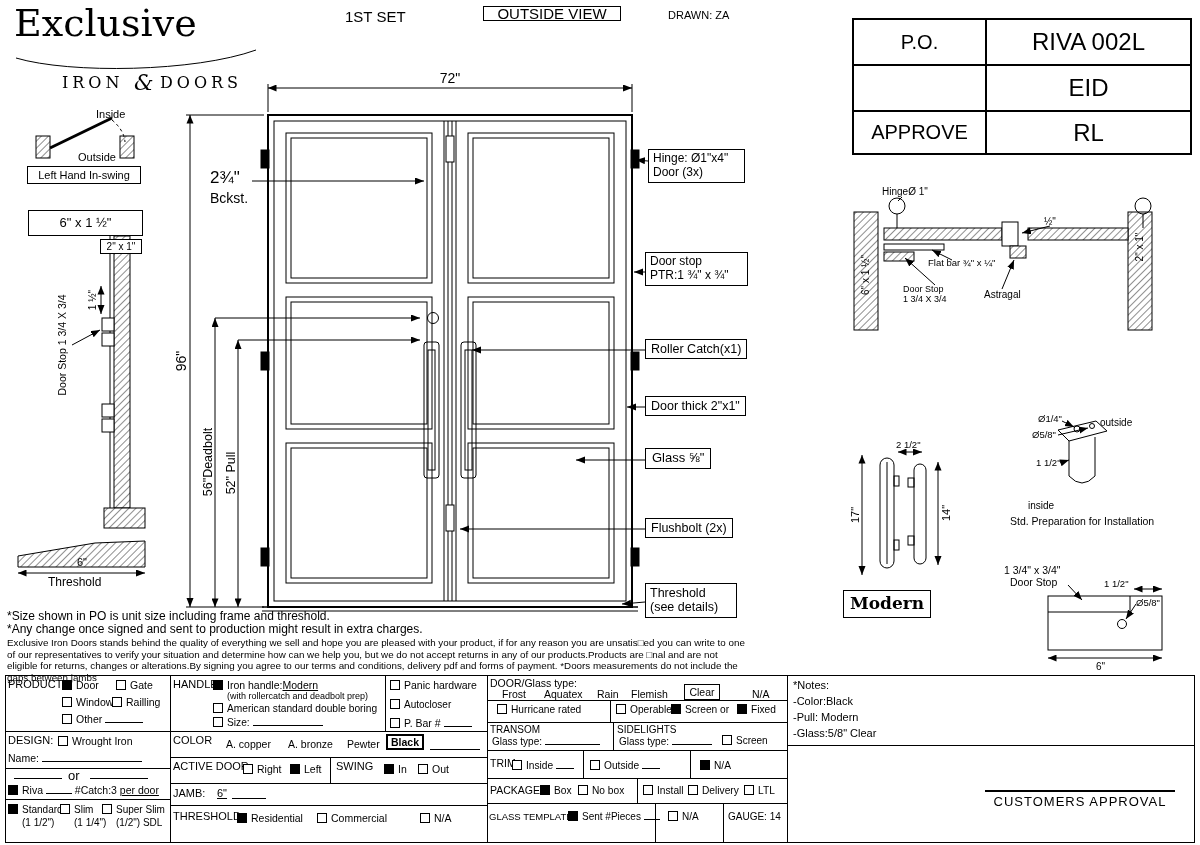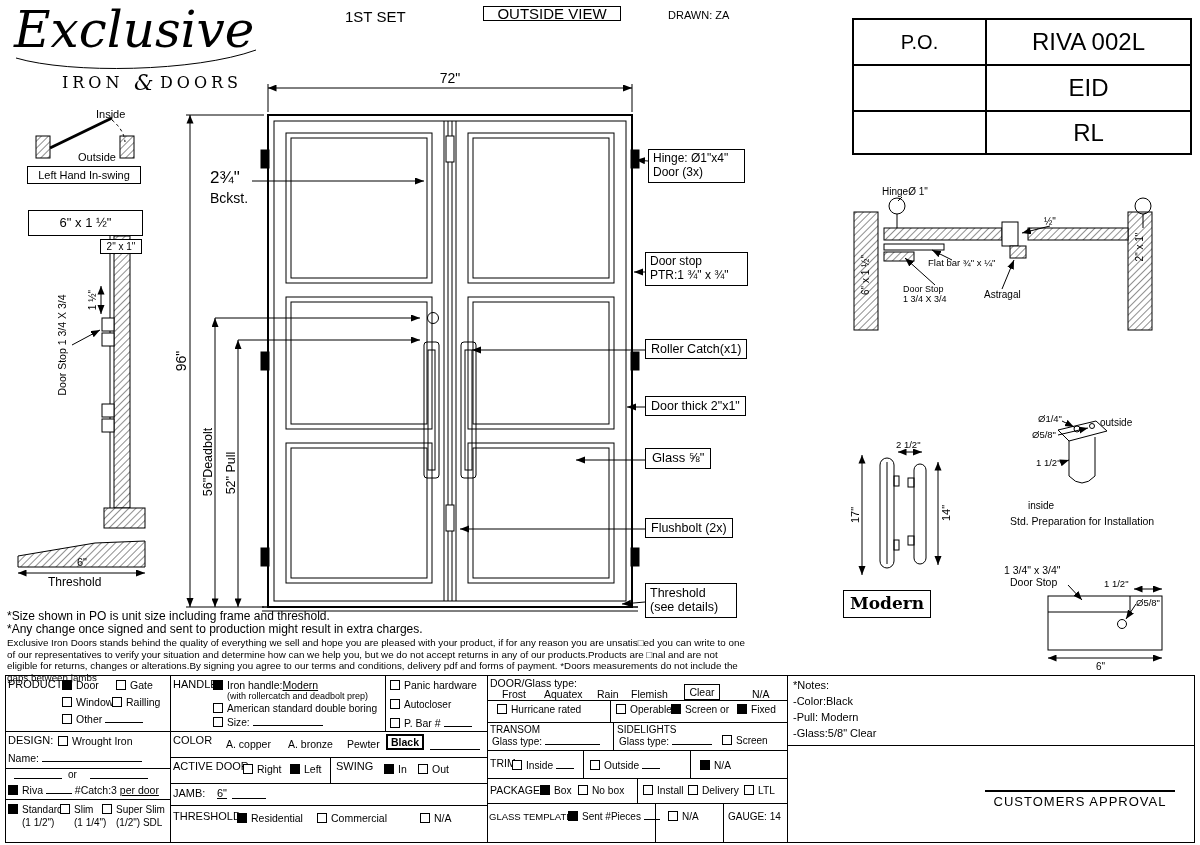--- a/index.html
+++ b/index.html
@@ -171,21 +171,21 @@
           <line x1="1130" y1="596" x2="1130" y2="612"></line>
     <circle cx="1122" cy="624" r="4.5"></circle>
     <line x1="1134" y1="589" x2="1162" y2="589" marker-start="url(#aS)" marker-end="url(#aE)"></line>
     <line x1="1048" y1="658" x2="1162" y2="658" marker-start="url(#aS)" marker-end="url(#aE)"></line>
     <line x1="1068" y1="585" x2="1082" y2="600" marker-end="url(#aE)"></line>
     <line x1="1136" y1="604" x2="1126" y2="619" marker-end="url(#aE)"></line>
   </g>
 </g>
 </svg>
 
-<div class="lbl serif" style="left:14px;top:2px;font-size:50px;font-style:italic">Exclusive</div>
+<div class="lbl serif" style="left:14px;top:2px;font-size:38px;">Exclusive</div>
 <div class="lbl serif" style="left:62px;top:74px;font-size:16px;letter-spacing:4px">IRON</div>
 <div class="lbl serif" style="left:134px;top:70px;font-size:22px;font-style:italic">&amp;</div>
 <div class="lbl serif" style="left:160px;top:74px;font-size:16px;letter-spacing:4px">DOORS</div>
 <div class="lbl" style="left:345px;top:8px;font-size:15px">1ST SET</div>
 <div class="lbl bx ctr" style="left:483px;top:6px;width:138px;height:15px;border-width:1.5px">
       <span style="font-size:15px">OUTSIDE VIEW</span>
     </div>
 <div class="lbl" style="left:668px;top:9px;font-size:11px">DRAWN: ZA</div>
 
 <div class="lbl" style="left:852px;top:18px;width:340px;height:137px;border:2px solid #000">
@@ -193,20 +193,23 @@
   <div class="hl" style="left:0;top:90px;width:336px;height:2px"></div>
   <div class="vl" style="left:131px;top:0;width:2px;height:133px"></div>
   <div class="lbl ctr" style="left:0;top:0;width:131px;height:44px;font-size:20px">
         <span>P.O.</span>
       </div>
   <div class="lbl ctr" style="left:133px;top:0;width:203px;height:44px;font-size:24px">
         <span>RIVA 002L</span>
       </div>
   <div class="lbl ctr" style="left:133px;top:46px;width:203px;height:44px;font-size:24px">
         <span>EID</span>
+      </div>
+  <div class="lbl ctr" style="left:0;top:92px;width:131px;height:41px;font-size:20px">
+        <span>APPROVE</span>
       </div>
   <div class="lbl ctr" style="left:133px;top:92px;width:203px;height:41px;font-size:24px">
         <span>RL</span>
       </div>
 </div>
 
 <div class="lbl" style="left:96px;top:108px;font-size:11px">Inside</div>
 <div class="lbl" style="left:78px;top:151px;font-size:11px">Outside</div>
 <div class="lbl bx ctr" style="left:27px;top:166px;width:114px;height:18px">
       <span style="font-size:11px">Left Hand In-swing</span>
@@ -317,21 +320,21 @@
 <div class="lbl" style="left:62px;top:679px;font-size:10.5px"><span class="cbi on"></span><span>Door</span></div>
 <div class="lbl" style="left:116px;top:679px;font-size:10.5px"><span class="cbi"></span><span>Gate</span></div>
 <div class="lbl" style="left:62px;top:696px;font-size:10.5px"><span class="cbi"></span><span>Window</span></div>
 <div class="lbl" style="left:112px;top:696px;font-size:10.5px"><span class="cbi"></span><span>Railling</span></div>
 <div class="lbl" style="left:62px;top:713px;font-size:10.5px"><span class="cbi"></span><span>Other</span> <span class="ul" style="width:38px"></span></div>
 
 <div class="lbl" style="left:8px;top:734px;font-size:11px">DESIGN:</div>
 <div class="lbl" style="left:58px;top:735px;font-size:10.5px"><span class="cbi"></span><span>Wrought Iron</span></div>
 <div class="lbl" style="left:8px;top:752px;font-size:10.5px"><span>Name:</span> <span class="ul" style="width:100px"></span></div>
 <div class="hl" style="left:14px;top:778px;width:48px"></div>
-<div class="lbl" style="left:68px;top:769px;font-size:10px">or</div>
+<div class="lbl" style="left:68px;top:769px;font-size:13px">or</div>
 <div class="hl" style="left:90px;top:778px;width:58px"></div>
 <div class="lbl" style="left:8px;top:784px;font-size:10.5px"><span class="cbi on"></span><span>Riva</span> <span class="ul" style="width:26px"></span> <span>#Catch:3 </span><span class="u2">per door</span></div>
 <div class="lbl" style="left:8px;top:804px;font-size:10px"><span class="cbi on"></span><span>Standard</span></div>
 <div class="lbl" style="left:22px;top:817px;font-size:10px">(1 1/2")</div>
 <div class="lbl" style="left:60px;top:804px;font-size:10px"><span class="cbi"></span><span>Slim</span></div>
 <div class="lbl" style="left:74px;top:817px;font-size:10px">(1 1/4")</div>
 <div class="lbl" style="left:102px;top:804px;font-size:10px"><span class="cbi"></span><span>Super Slim</span></div>
 <div class="lbl" style="left:116px;top:817px;font-size:10px">(1/2") SDL</div>
 
 <div class="lbl" style="left:173px;top:678px;font-size:11px">HANDLE</div>

